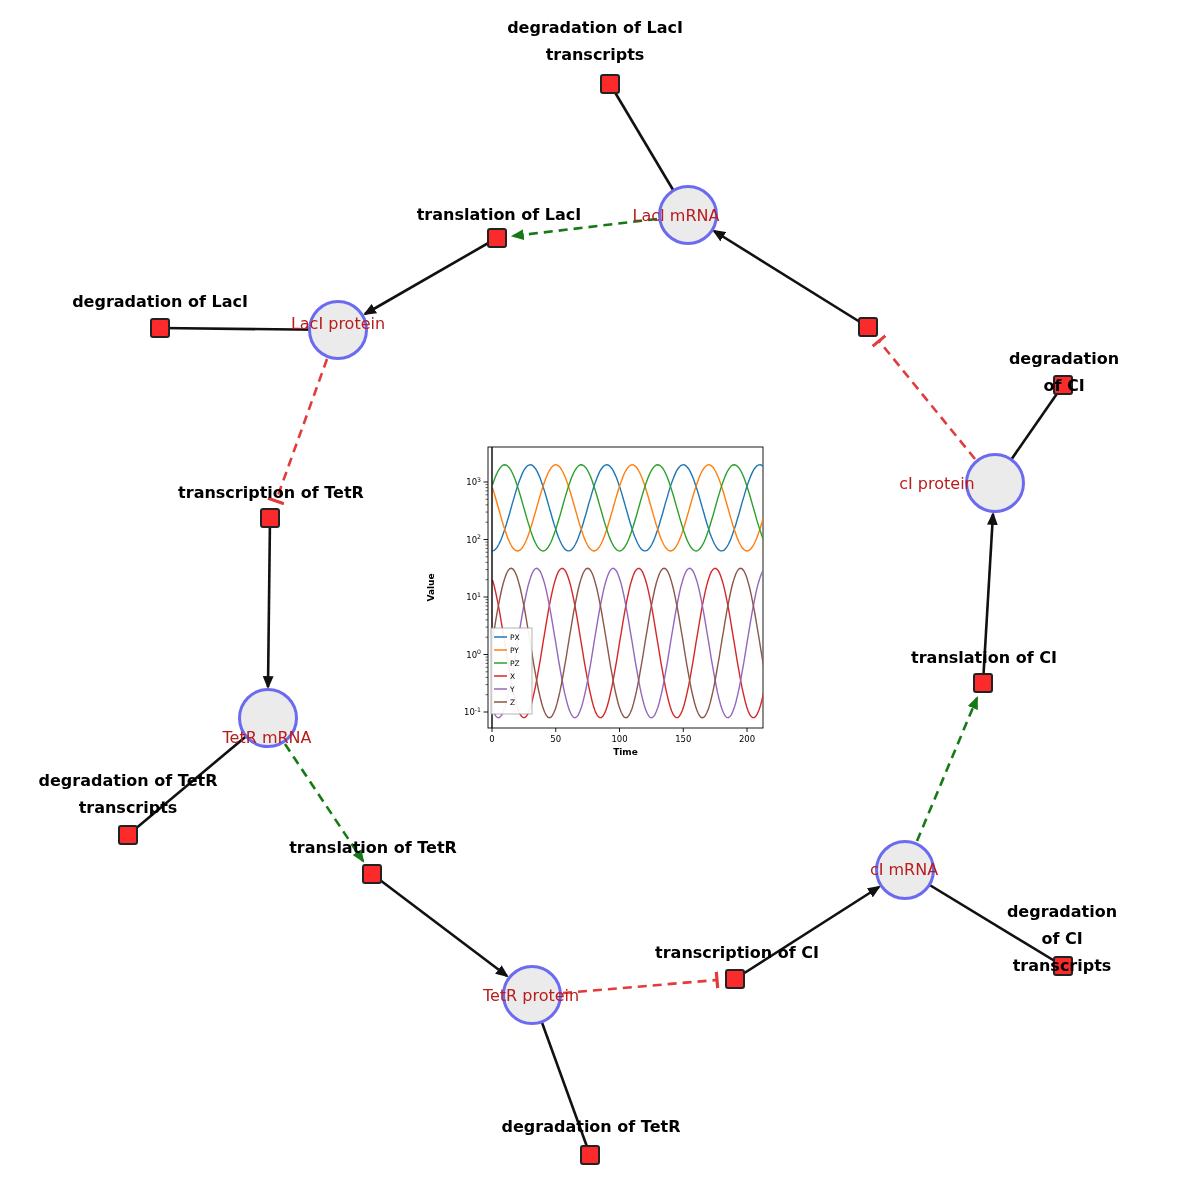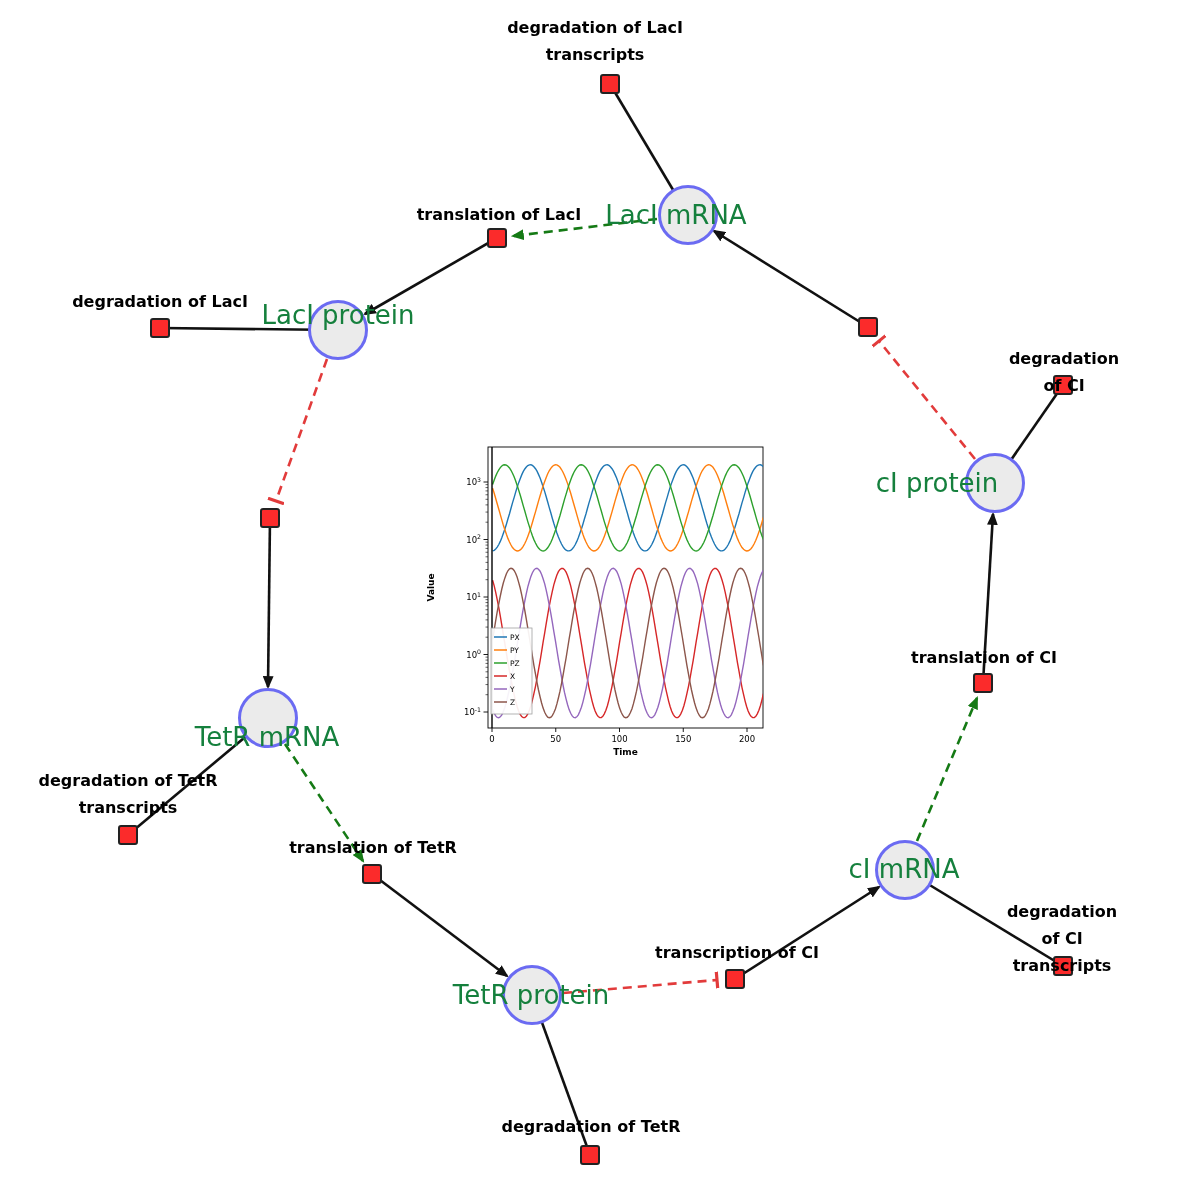--- a/index.html
+++ b/index.html
@@ -19,21 +19,21 @@
     box-sizing:border-box;z-index:2;
   }
   .reaction{
     position:absolute;width:20px;height:20px;border-radius:3px;
     background:var(--reaction-fill,#fb2b2b);
     border:2px solid var(--reaction-border,#222);
     box-sizing:border-box;z-index:2;
   }
   .label-s{
     position:absolute;transform:translate(-50%,-50%);
-    font-size:26px;color:#15803d;white-space:nowrap;z-index:3;
+    font-size:16px;color:#b91c1c;white-space:nowrap;z-index:3;
   }
   .label-r{
     position:absolute;transform:translateX(-50%);text-align:center;
     font-size:16px;font-weight:bold;color:#000;line-height:27px;
     white-space:pre-line;z-index:3;
   }
   .chart{position:absolute;left:418px;top:432px;width:370px;height:340px;z-index:4;}
 </style>
 </head>
 <body>
@@ -90,31 +90,32 @@
   <div class="reaction" style="left:1053px;top:375px;"></div>
   <div class="reaction" style="left:260px;top:508px;"></div>
   <div class="reaction" style="left:973px;top:673px;"></div>
   <div class="reaction" style="left:118px;top:825px;"></div>
   <div class="reaction" style="left:362px;top:864px;"></div>
   <div class="reaction" style="left:1053px;top:956px;"></div>
   <div class="reaction" style="left:725px;top:969px;"></div>
   <div class="reaction" style="left:580px;top:1145px;"></div>
 
   <div class="label-s" style="left:676px;top:215px;">LacI mRNA</div>
-  <div class="label-s" style="left:338px;top:315px;">LacI protein</div>
+  <div class="label-s" style="left:338px;top:323px;">LacI protein</div>
   <div class="label-s" style="left:267px;top:717px;margin-top:20px;">TetR mRNA</div>
   <div class="label-s" style="left:531px;top:995px;">TetR protein</div>
   <div class="label-s" style="left:904px;top:869px;">cI mRNA</div>
   <div class="label-s" style="left:937px;top:483px;">cI protein</div>
 
   <div class="label-r" style="left:595px;top:14px;">degradation of LacI
 transcripts</div>
   <div class="label-r" style="left:499px;top:201px;">translation of LacI</div>
   <div class="label-r" style="left:160px;top:288px;">degradation of LacI</div>
   <div class="label-r" style="left:1064px;top:345px;">degradation of CI</div>
+  <div class="label-r" style="left:271px;top:479px;">transcription of TetR</div>
   <div class="label-r" style="left:984px;top:644px;">translation of CI</div>
   <div class="label-r" style="left:128px;top:767px;">degradation of TetR
 transcripts</div>
   <div class="label-r" style="left:373px;top:834px;">translation of TetR</div>
   <div class="label-r" style="left:1062px;top:898px;">degradation of CI
 transcripts</div>
   <div class="label-r" style="left:737px;top:939px;">transcription of CI</div>
   <div class="label-r" style="left:591px;top:1113px;">degradation of TetR</div>
 
   <div class="chart">

